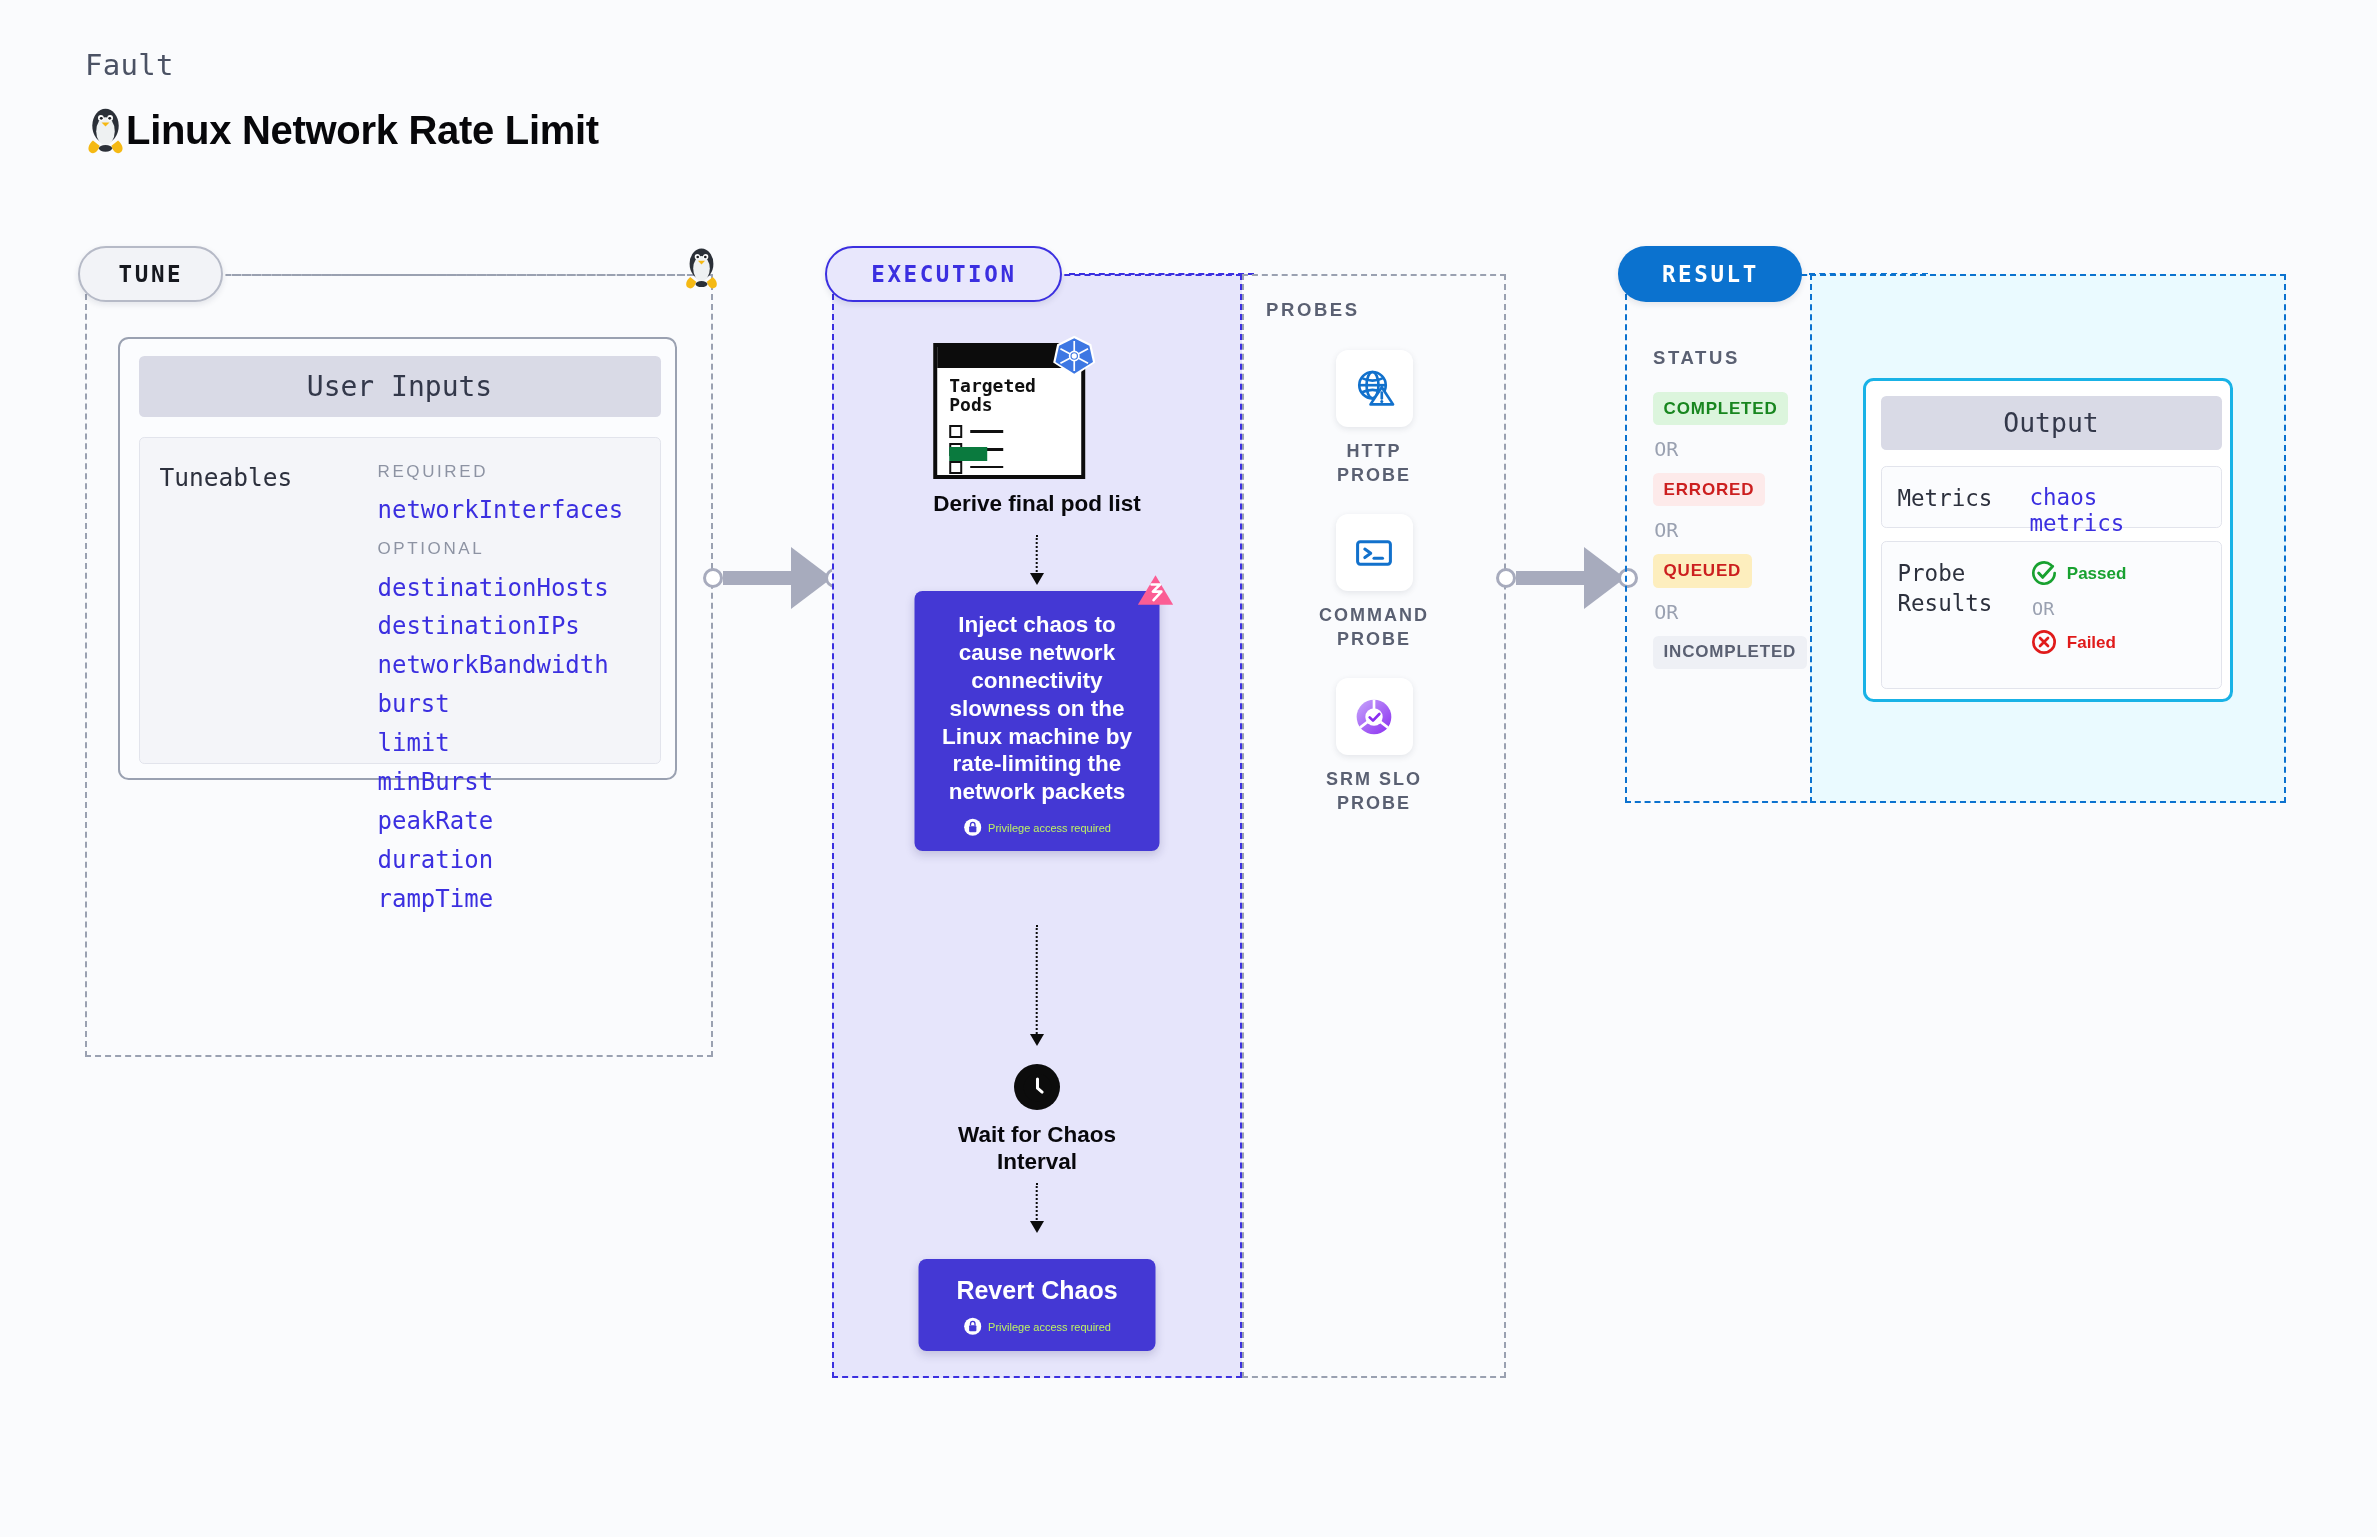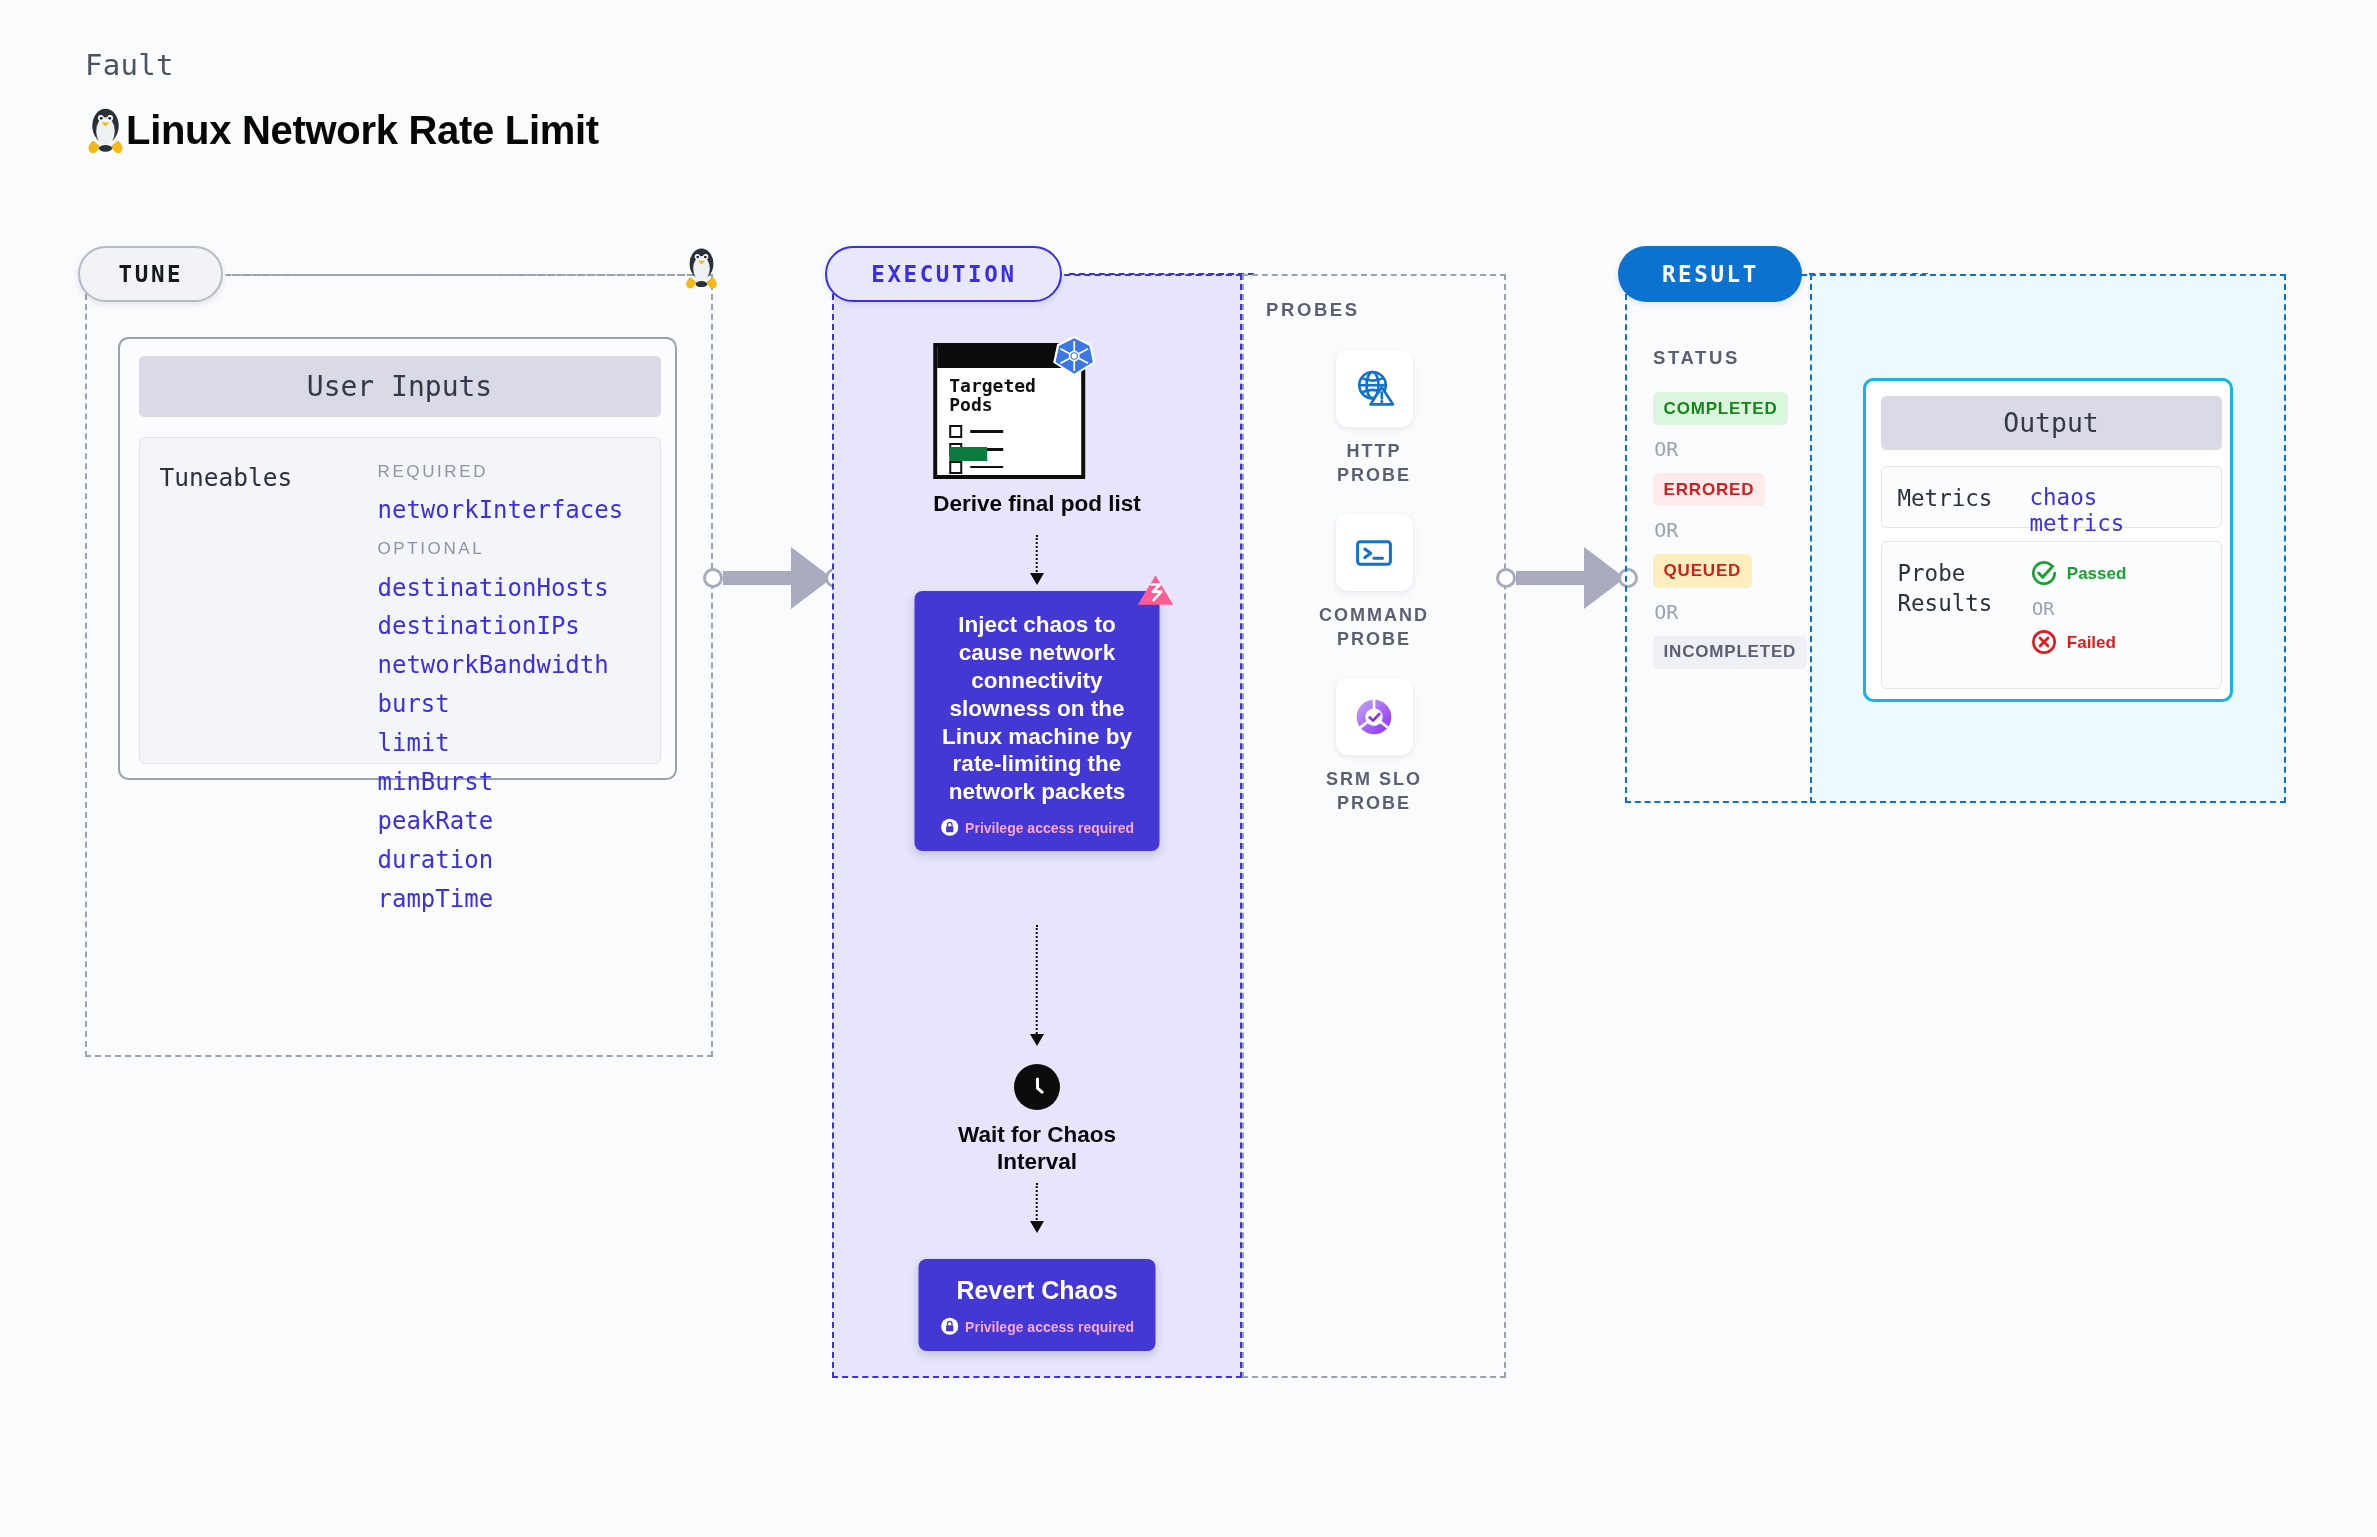--- a/index.html
+++ b/index.html
@@ -234,21 +234,21 @@
   }
   .chaos-text {
     font-family: "Liberation Sans", sans-serif;
     font-weight: 700; font-size: 22.5px; color: #ffffff; line-height: 1.24; text-align: center;
   }
   .priv-row {
     display: flex; align-items: center; justify-content: center; gap: 6.6px; margin-top: 12px;
   }
   .priv-text {
     font-family: "Liberation Sans", sans-serif;
-    font-size: 14px; color: #f9a8d4; font-weight: 700;
+    font-size: 11px; color: #bef264; font-weight: 400;
   }
   .litmus-badge { position: absolute; right: -14.5px; top: -17px; }
 
   .clock-dot {
     width: 46px; height: 46px; border-radius: 50%; background: #0c0c0c;
     display: flex; align-items: center; justify-content: center; margin: 0 auto;
   }
 
   .revert-box {
     position: relative; width: 237px; padding: 17px 13.2px 13.2px 13.2px;

